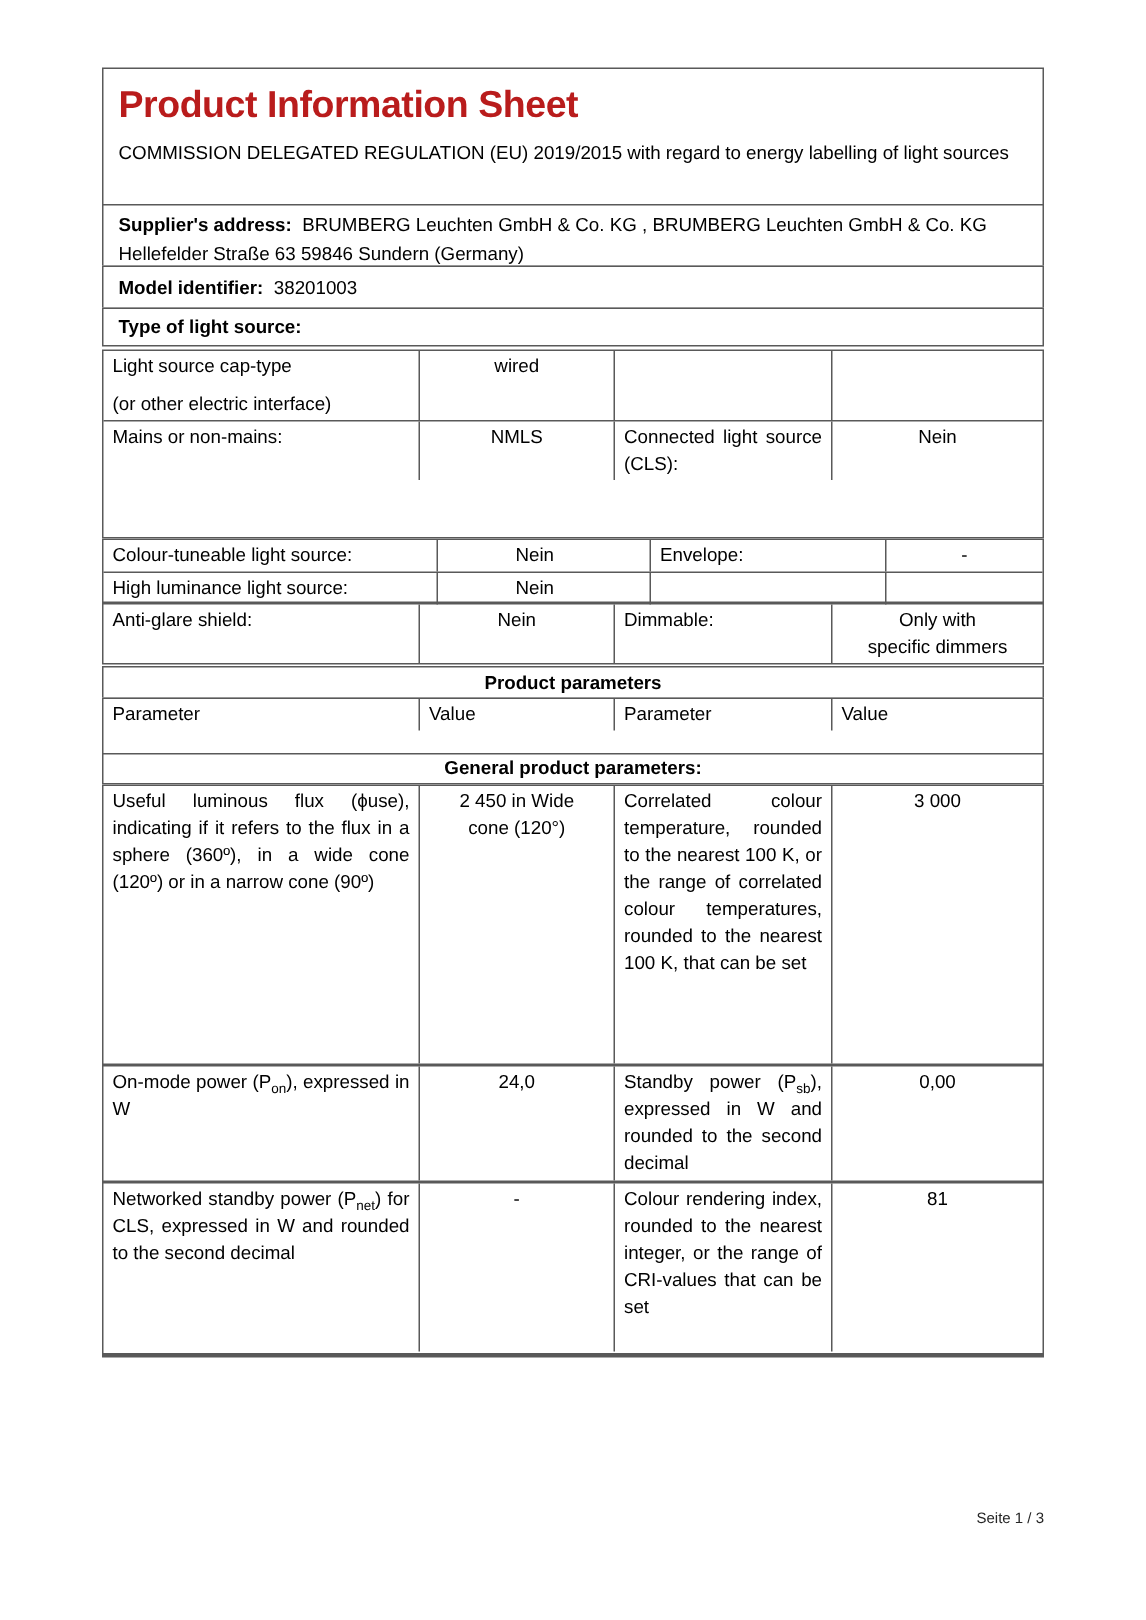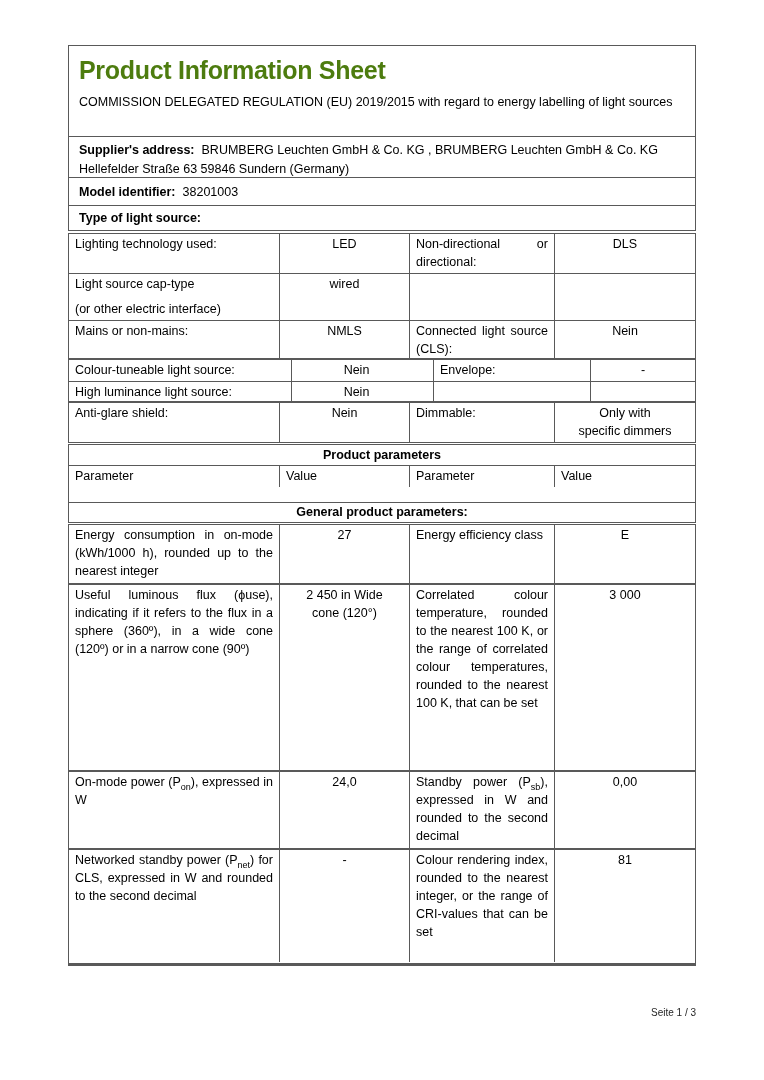--- a/index.html
+++ b/index.html
@@ -12,21 +12,21 @@
   .doc { position:absolute; left:68px; top:45px; width:628px; }
 
   .sec { border:1px solid #595959; background:#fff; }
   .overlap { margin-top:-1px; }
   .gap1 { margin-top:1px; }
   .gap2 { margin-top:2px; }
 
   
   .sec-title { height:92px; padding:5px 10px; }
   .page-title {
-    font-size:25px; line-height:34px; font-weight:bold; color:#4d7c0f;
+    font-size:25px; line-height:34px; font-weight:bold; color:#b91c1c;
     letter-spacing:-0.3px; margin-top:2px;
   }
   .reg-text { margin-top:6px; line-height:19px; }
 
   
   .lblrow { padding:4px 10px 3px 10px; }
   .sec-name  { height:27px; }
   .sec-addr  { height:42px; line-height:19px; }
   .sec-model { height:29px; padding-top:5px; }
   .sec-type  { height:26px; padding-top:3px; }
@@ -91,26 +91,20 @@
 
   <div class="sec overlap lblrow sec-model">
     <span class="b">Model identifier:</span><span class="lblval">38201003</span>
   </div>
 
   <div class="sec overlap lblrow sec-type">
     <span class="b">Type of light source:</span>
   </div>
 
   <div class="sec gap2 sec-char1">
-    <div class="grow r1">
-      <div class="cell p">Lighting technology used:</div>
-      <div class="cell v">LED</div>
-      <div class="cell p">Non-directional or directional:</div>
-      <div class="cell v">DLS</div>
-    </div>
     <div class="grow r2">
       <div class="cell p">
         <div>Light source cap-type</div>
         <div class="para-gap">(or other electric interface)</div>
       </div>
       <div class="cell v">wired</div>
       <div class="cell p"></div>
       <div class="cell v"></div>
     </div>
     <div class="grow r3">
@@ -152,28 +146,20 @@
     <div class="grow">
       <div class="cell">Parameter</div>
       <div class="cell">Value</div>
       <div class="cell">Parameter</div>
       <div class="cell">Value</div>
     </div>
   </div>
 
   <div class="sec overlap hdr-center sec-gpp">General product parameters:</div>
 
-  <div class="sec gap1 sec-row-energy">
-    <div class="grow r1">
-      <div class="cell p">Energy consumption in on-mode (kWh/1000 h), rounded up to the nearest integer</div>
-      <div class="cell v">27</div>
-      <div class="cell p">Energy efficiency class</div>
-      <div class="cell v">E</div>
-    </div>
-  </div>
 
   <div class="sec sec-row-flux">
     <div class="grow r1">
       <div class="cell p">Useful luminous flux (ϕuse), indicating if it refers to the flux in a sphere (360º), in a wide cone (120º) or in a narrow cone (90º)</div>
       <div class="cell v">2 450 in Wide
 cone (120°)</div>
       <div class="cell p">Correlated colour temperature, rounded to the nearest 100 K, or the range of correlated colour temperatures, rounded to the nearest 100 K, that can be set</div>
       <div class="cell v">3 000</div>
     </div>
   </div>

